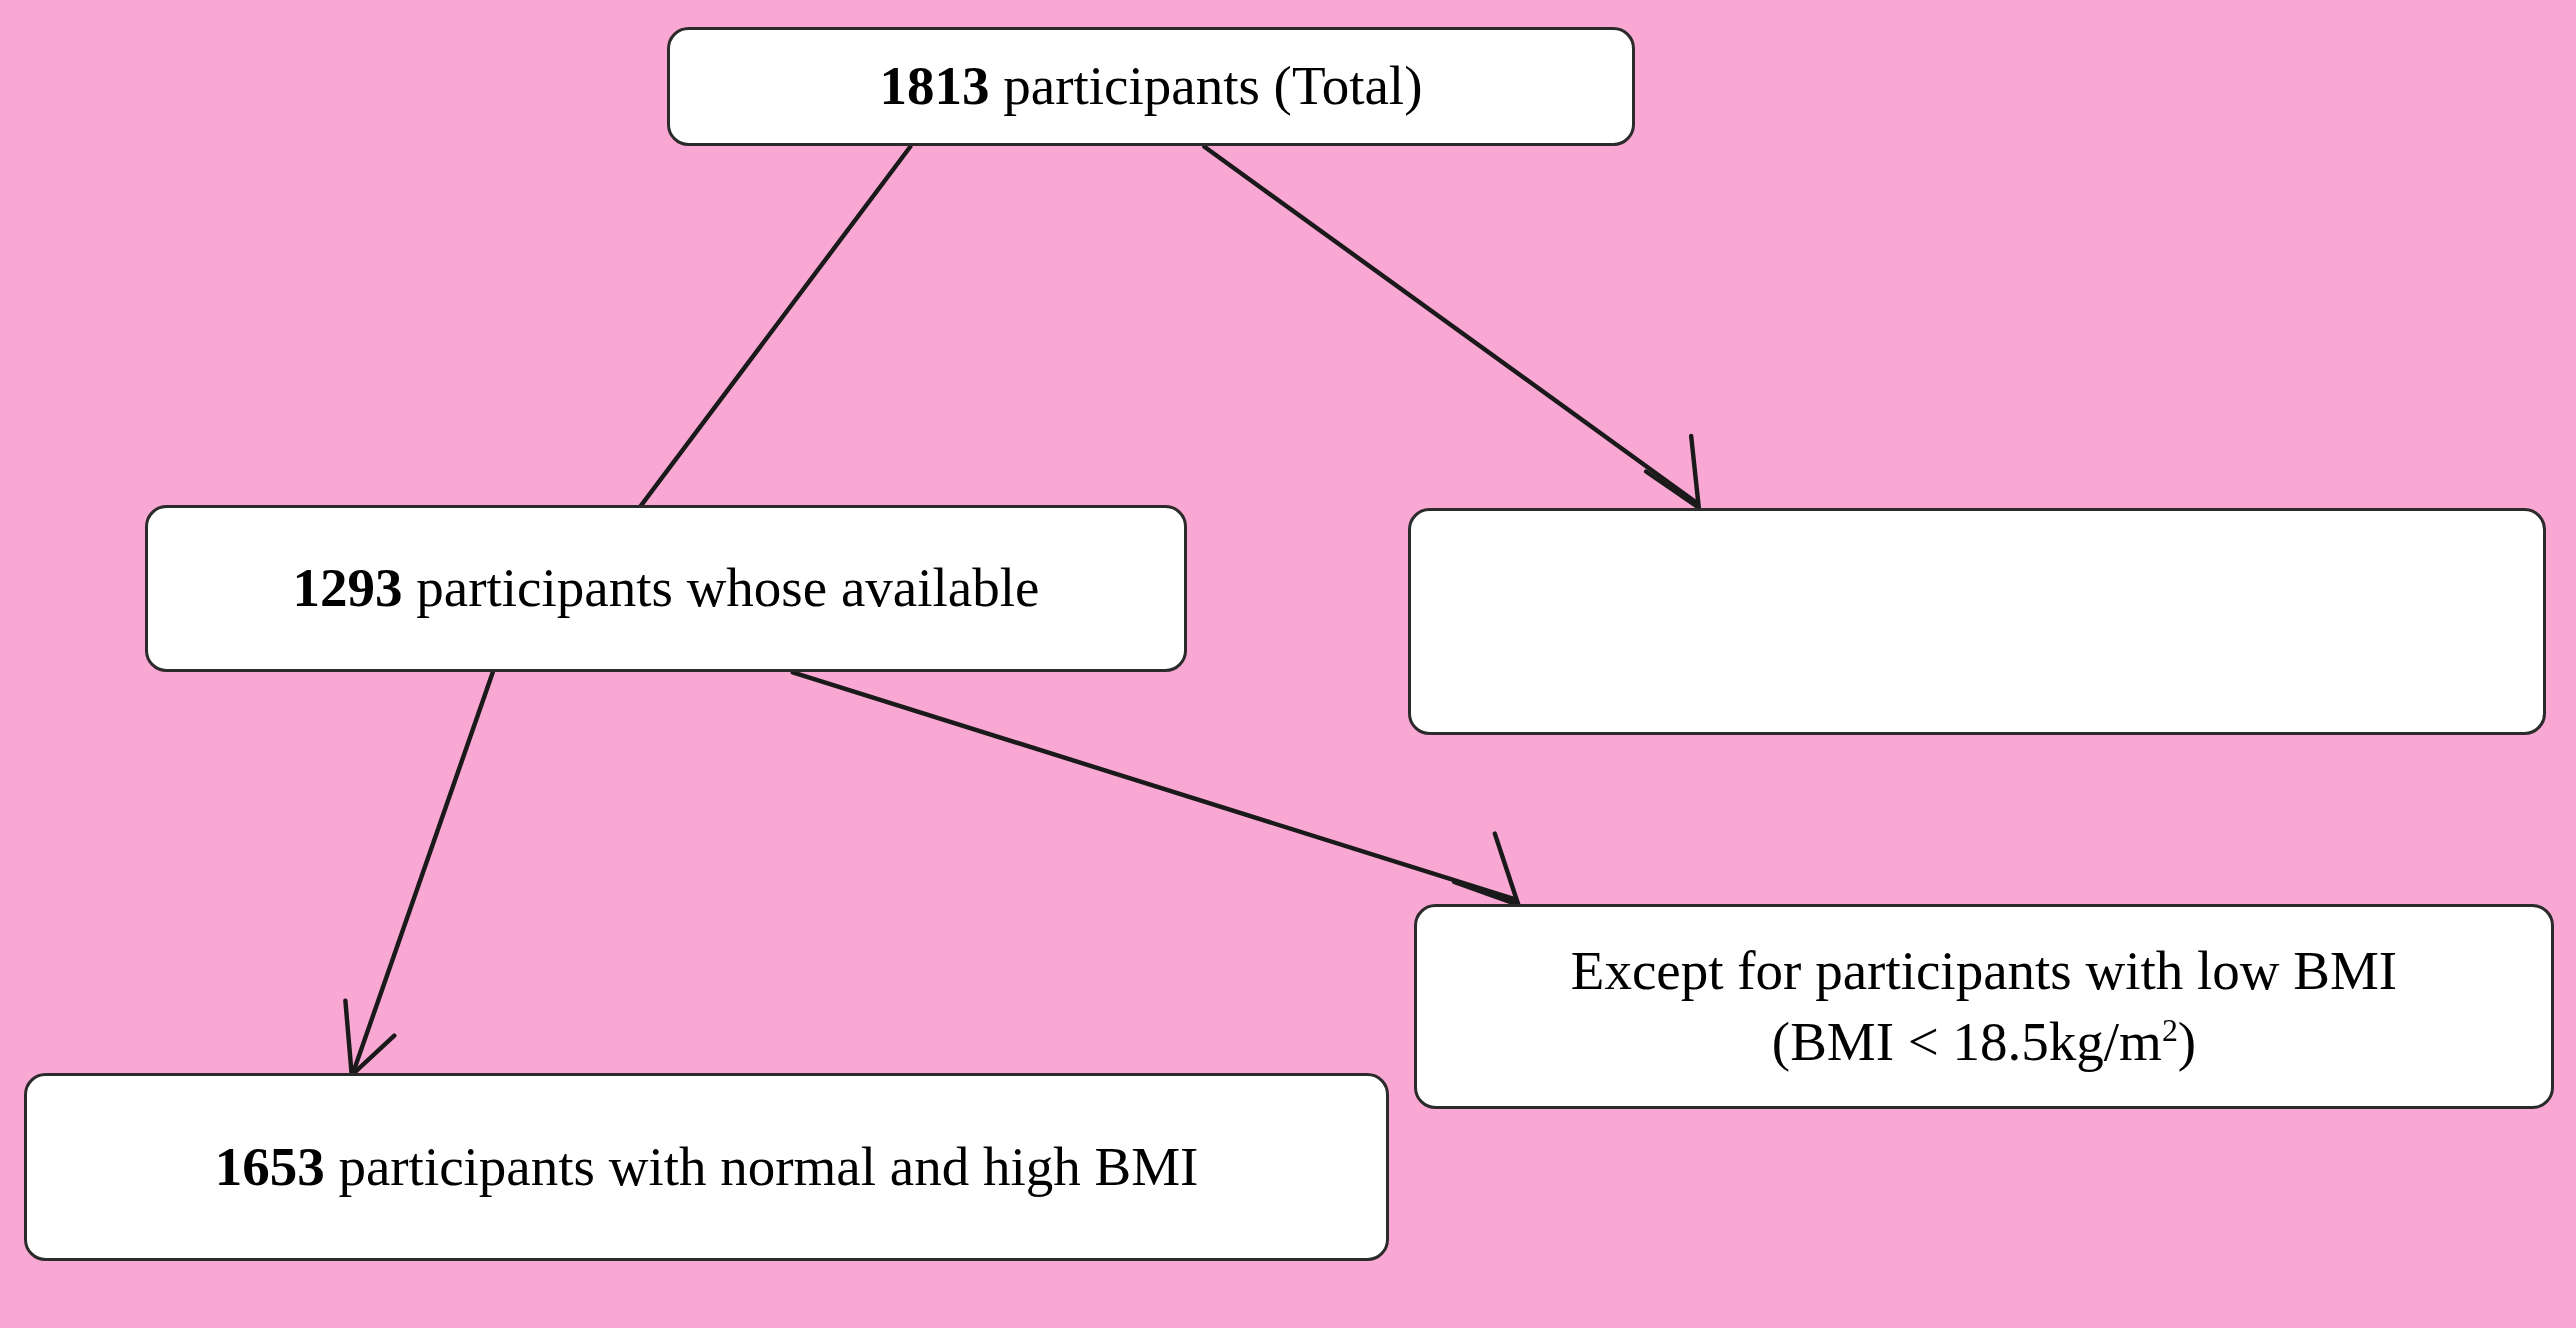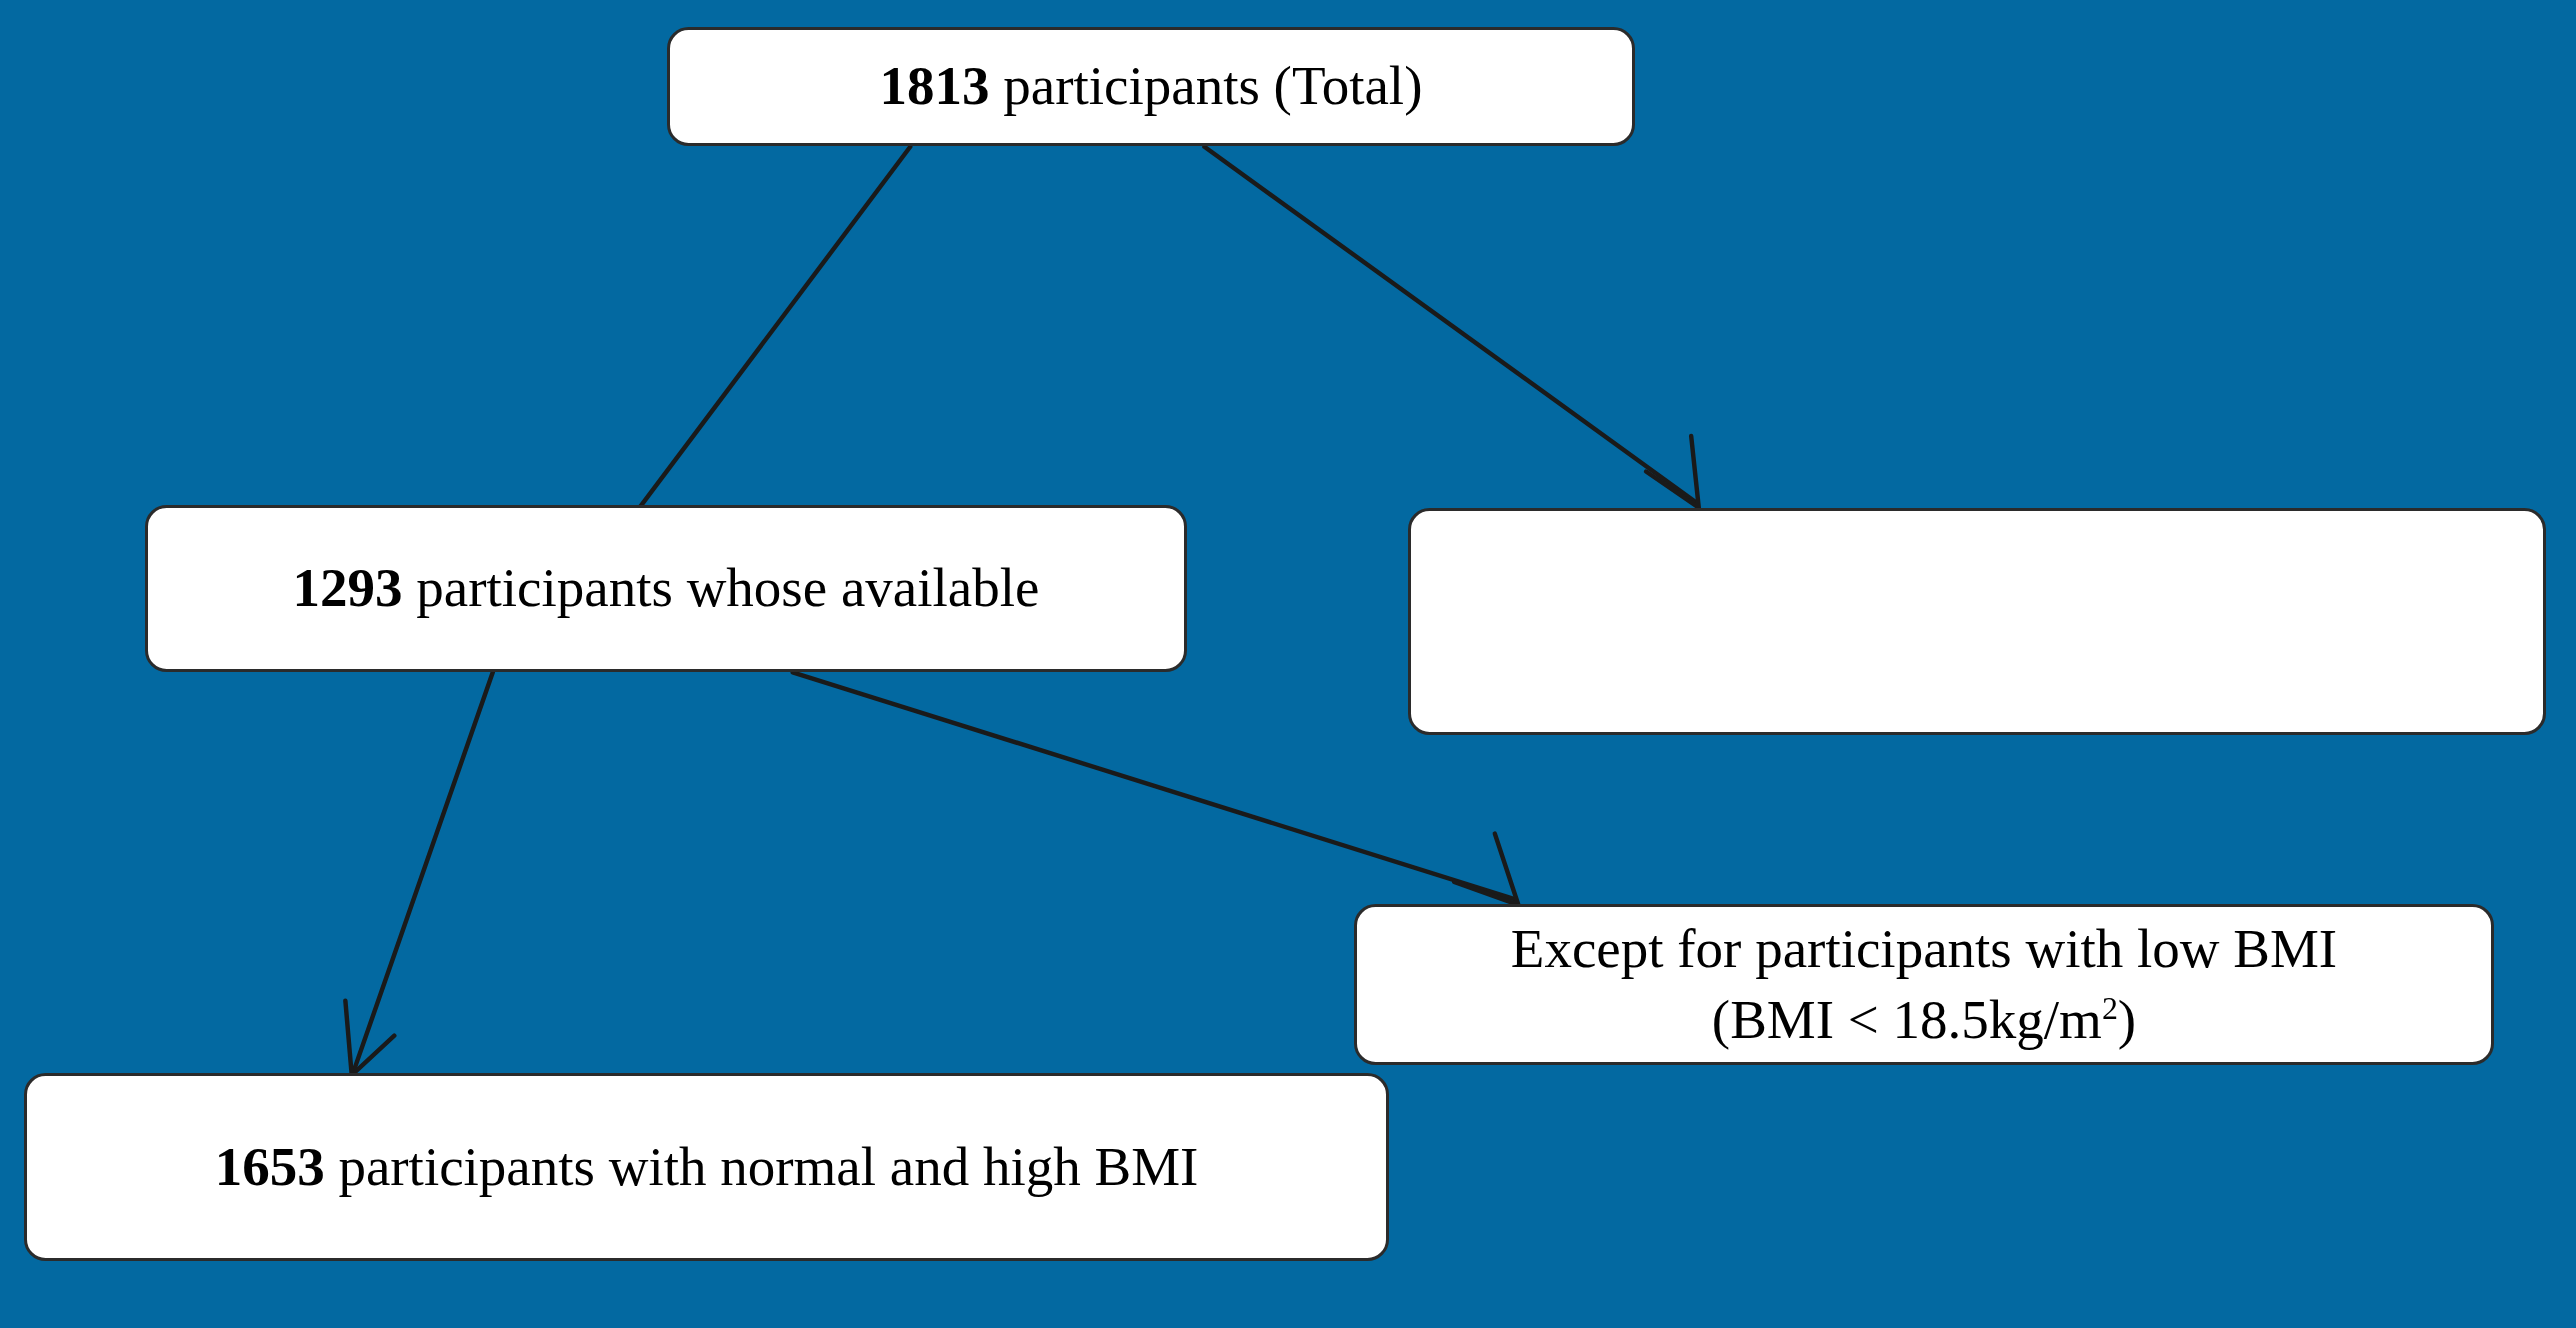--- a/index.html
+++ b/index.html
@@ -5,21 +5,21 @@
 <style>
   html, body {
     margin: 0;
     padding: 0;
     background: #ffffff;
   }
   #canvas {
     position: relative;
     width: 2576px;
     height: 1328px;
-    background: #0369a1;
+    background: #f9a8d4;
     overflow: hidden;
     font-family: "Liberation Serif", "DejaVu Serif", serif;
   }
   .arrow-layer {
     position: absolute;
     left: 0;
     top: 0;
     width: 2576px;
     height: 1328px;
     pointer-events: none;
@@ -51,21 +51,21 @@
   sup {
     font-size: 0.58em;
     vertical-align: super;
     line-height: 0;
   }
 
   
   #node-total     { left: 667px; top:   27px; width: 968px; height:  119px; font-size: 55px; }
   #node-available { left:  145px; top:  505px; width: 1042px; height:  167px; font-size: 55px; }
   #node-excluded-record { left: 1408px; top:  508px; width: 1138px; height:  227px; font-size: 55px; }
-  #node-excluded-lowbmi { left: 1354px; top: 904px; width: 1140px; height:  161px; font-size: 55px; }
+  #node-excluded-lowbmi { left: 1414px; top: 904px; width: 1140px; height:  205px; font-size: 55px; }
   #node-final     { left:   24px; top: 1073px; width: 1365px; height:  188px; font-size: 55px; }
 </style>
 </head>
 <body>
 
 <div id="canvas">
 
   <svg class="arrow-layer" viewBox="0 0 4053 2090" width="2576" height="1328" aria-hidden="true">
 
     <g>

